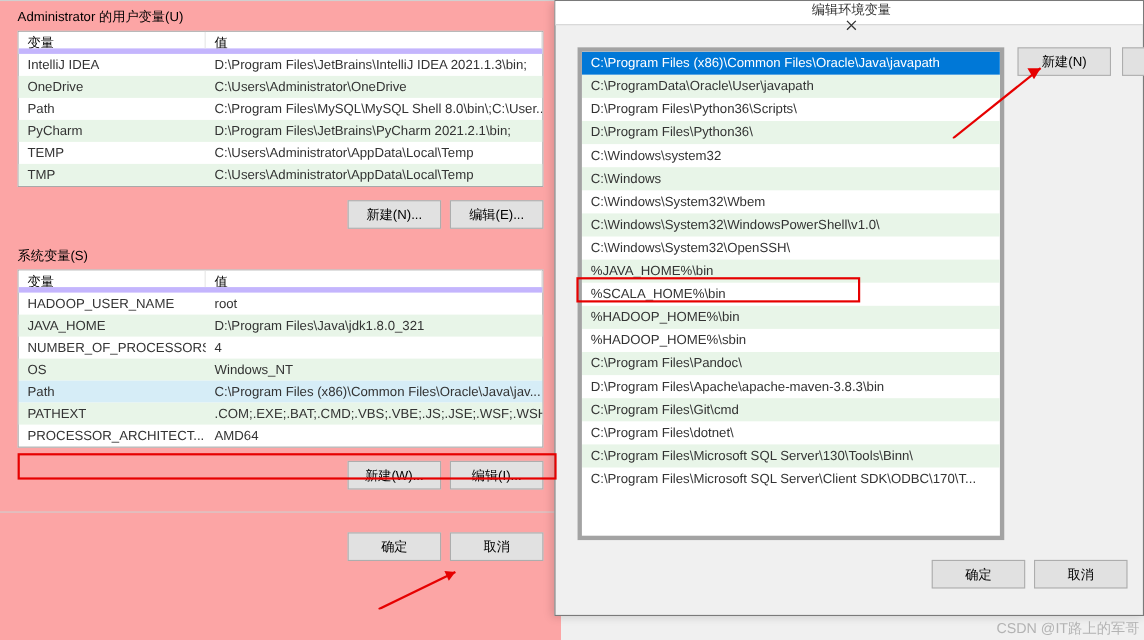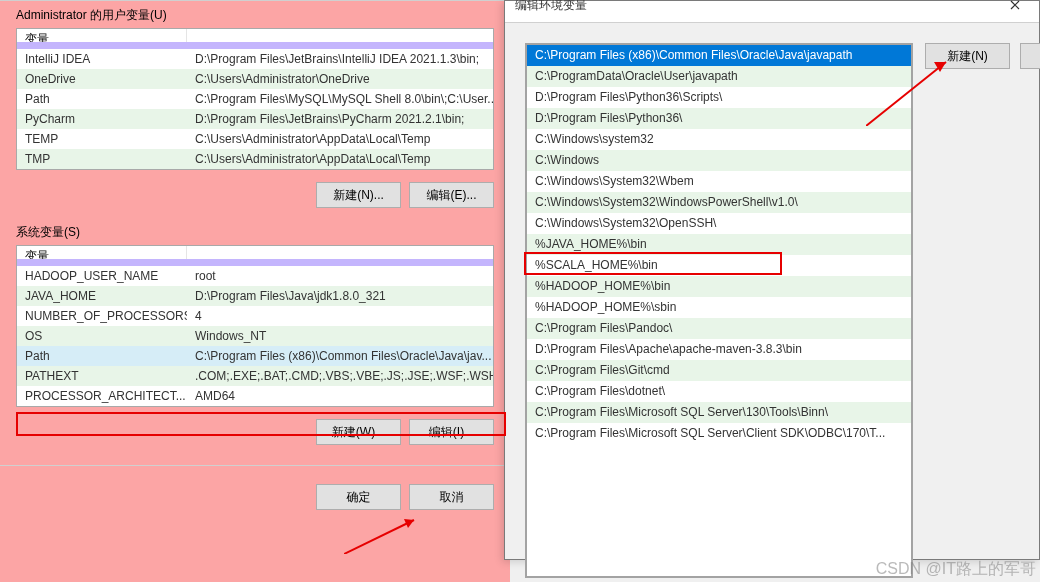--- a/index.html
+++ b/index.html
@@ -4,48 +4,48 @@
 <style>
 * { box-sizing: border-box; margin: 0; padding: 0; font-family: "Microsoft YaHei", "Segoe UI", Arial, sans-serif; font-size: 12px; }
 body { background: #f0f0f0; width: 1040px; height: 582px; overflow: hidden; position: relative; color: #333; }
 
 
 .back-dialog { position: absolute; left: 0; top: 0; width: 510px; height: 582px; background: #fca5a5; border-top: 1px solid #d0d0d0; }
 .section-label { padding: 6px 16px 4px; color: #000; }
 .table-wrap { margin: 0 16px 6px; border: 1px solid #a9a9a9; background: #fff; }
 .row { display: flex; height: 20px; line-height: 20px; }
 .row:nth-child(even) { background: #e8f5e8; }
-.row.header { background: #fff; border-bottom: 7px solid #c4b5fd; flex-direction: column; }
+.row.header { background: #fff; border-bottom: 5px solid #c4b5fd; }
 .row.header .col { font-weight: normal; color: #000; border-right: 1px solid #e5e5e5; }
 .row.sel { background: #d6edf7; }
 .col.c1 { width: 170px; padding: 0 8px; white-space: nowrap; overflow: hidden; }
 .col.c2 { flex: 1; padding: 0 8px; white-space: nowrap; overflow: hidden; }
 
 .btn-row { display: flex; justify-content: flex-end; gap: 8px; padding: 6px 16px 10px; align-items: center; }
 .btn { min-width: 85px; height: 26px; background: #e1e1e1; border: 1px solid #adadad; color: #000; cursor: pointer; display: inline-flex; align-items: center; justify-content: center; }
 
 .redbox { border: 2px solid #e60000; position: absolute; pointer-events: none; }
 .arrow-red { position: absolute; pointer-events: none; }
 
 
 .front-dialog { position: absolute; left: 504px; top: 0; width: 536px; height: 560px; background: #f0f0f0; border: 1px solid #7a7a7a; box-shadow: -2px 2px 8px rgba(0,0,0,0.15); }
-.titlebar { height: 22px; display: flex; align-items: center; justify-content: space-between; padding: 0 6px 13px 10px; background: #fff; border-bottom: 1px solid #d0d0d0; }
+.titlebar { height: 22px; display: flex; align-items: center; justify-content: space-between; padding: 0 6px 13px 10px; background: #fff; border-bottom: 1px solid #d0d0d0; flex-direction: column; }
 .close-x { width: 36px; height: 20px; display: flex; align-items: center; justify-content: center; cursor: pointer; }
 
 .front-body { display: flex; padding: 20px 14px 10px 20px; gap: 12px; }
-.path-list { flex: 1; border: 2px solid #a3a3a3; background: #fff; height: 535px; overflow: hidden; }
+.path-list { flex: 1; border: 4px solid #a3a3a3; background: #fff; height: 448px; overflow: hidden; }
 .path-item { height: 21px; line-height: 21px; padding: 0 8px; white-space: nowrap; overflow: hidden; text-overflow: ellipsis; }
 .path-item:nth-child(even) { background: #e8f5e8; }
 .path-item.sel { background: #0078d7; color: #fff; }
 .side-btns { width: 100px; display: flex; flex-direction: row; gap: 10px; }
 .side-btns .spacer { height: 12px; }
 
 .front-footer { display: flex; justify-content: flex-end; gap: 8px; padding: 8px 14px 12px; }
 
-.watermark { position: absolute; right: 4px; bottom: 2px; color: rgba(130,130,130,0.55); font-size: 16px; }
+.watermark { position: absolute; right: 4px; bottom: 2px; color: rgba(130,130,130,0.55); font-size: 13px; }
 </style>
 </head>
 <body>
 
 <div class="back-dialog">
   <div class="section-label">Administrator 的用户变量(U)</div>
   <div class="table-wrap">
     <div class="row header">
       <div class="col c1">变量</div>
       <div class="col c2">值</div>

